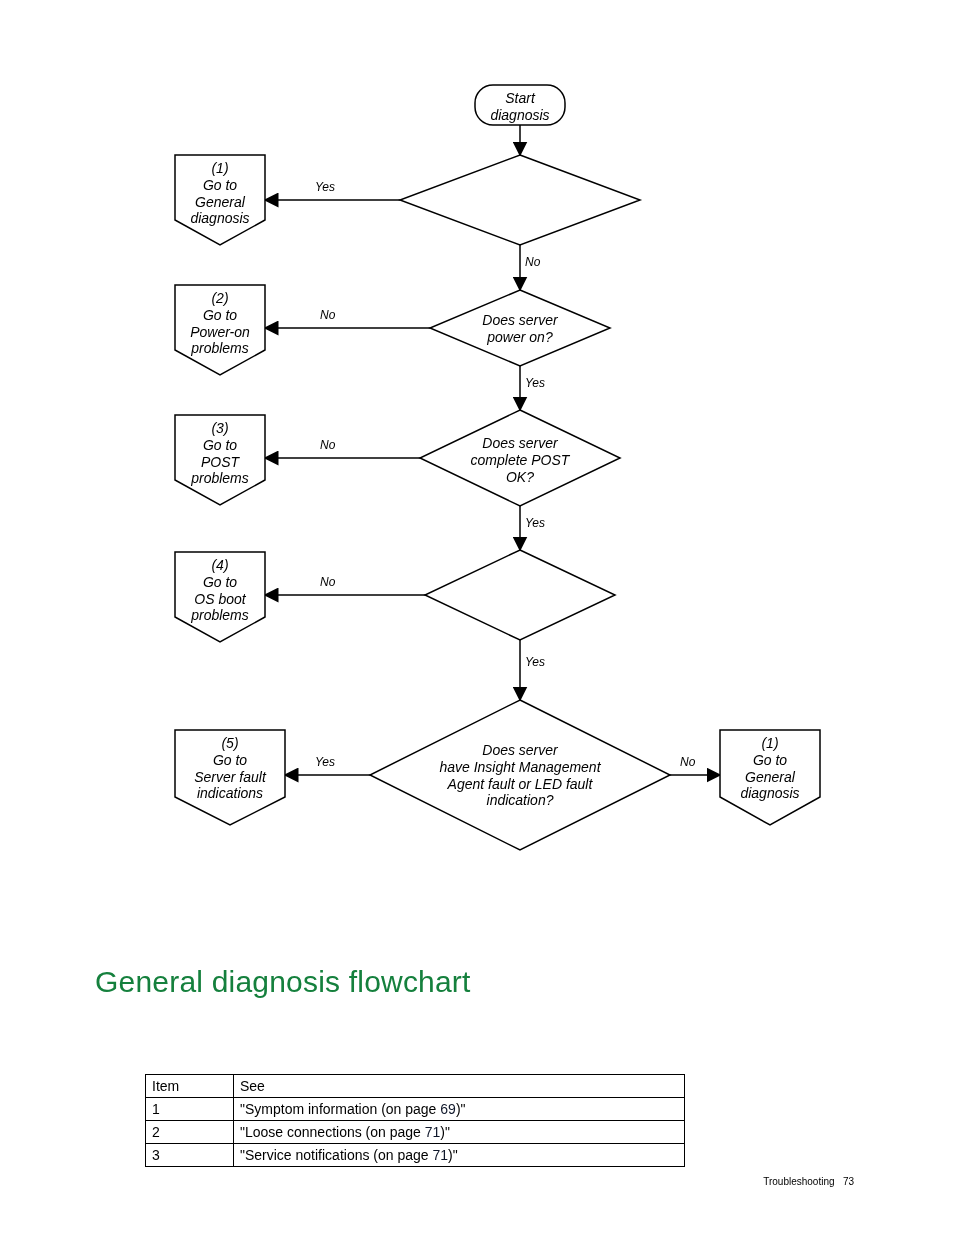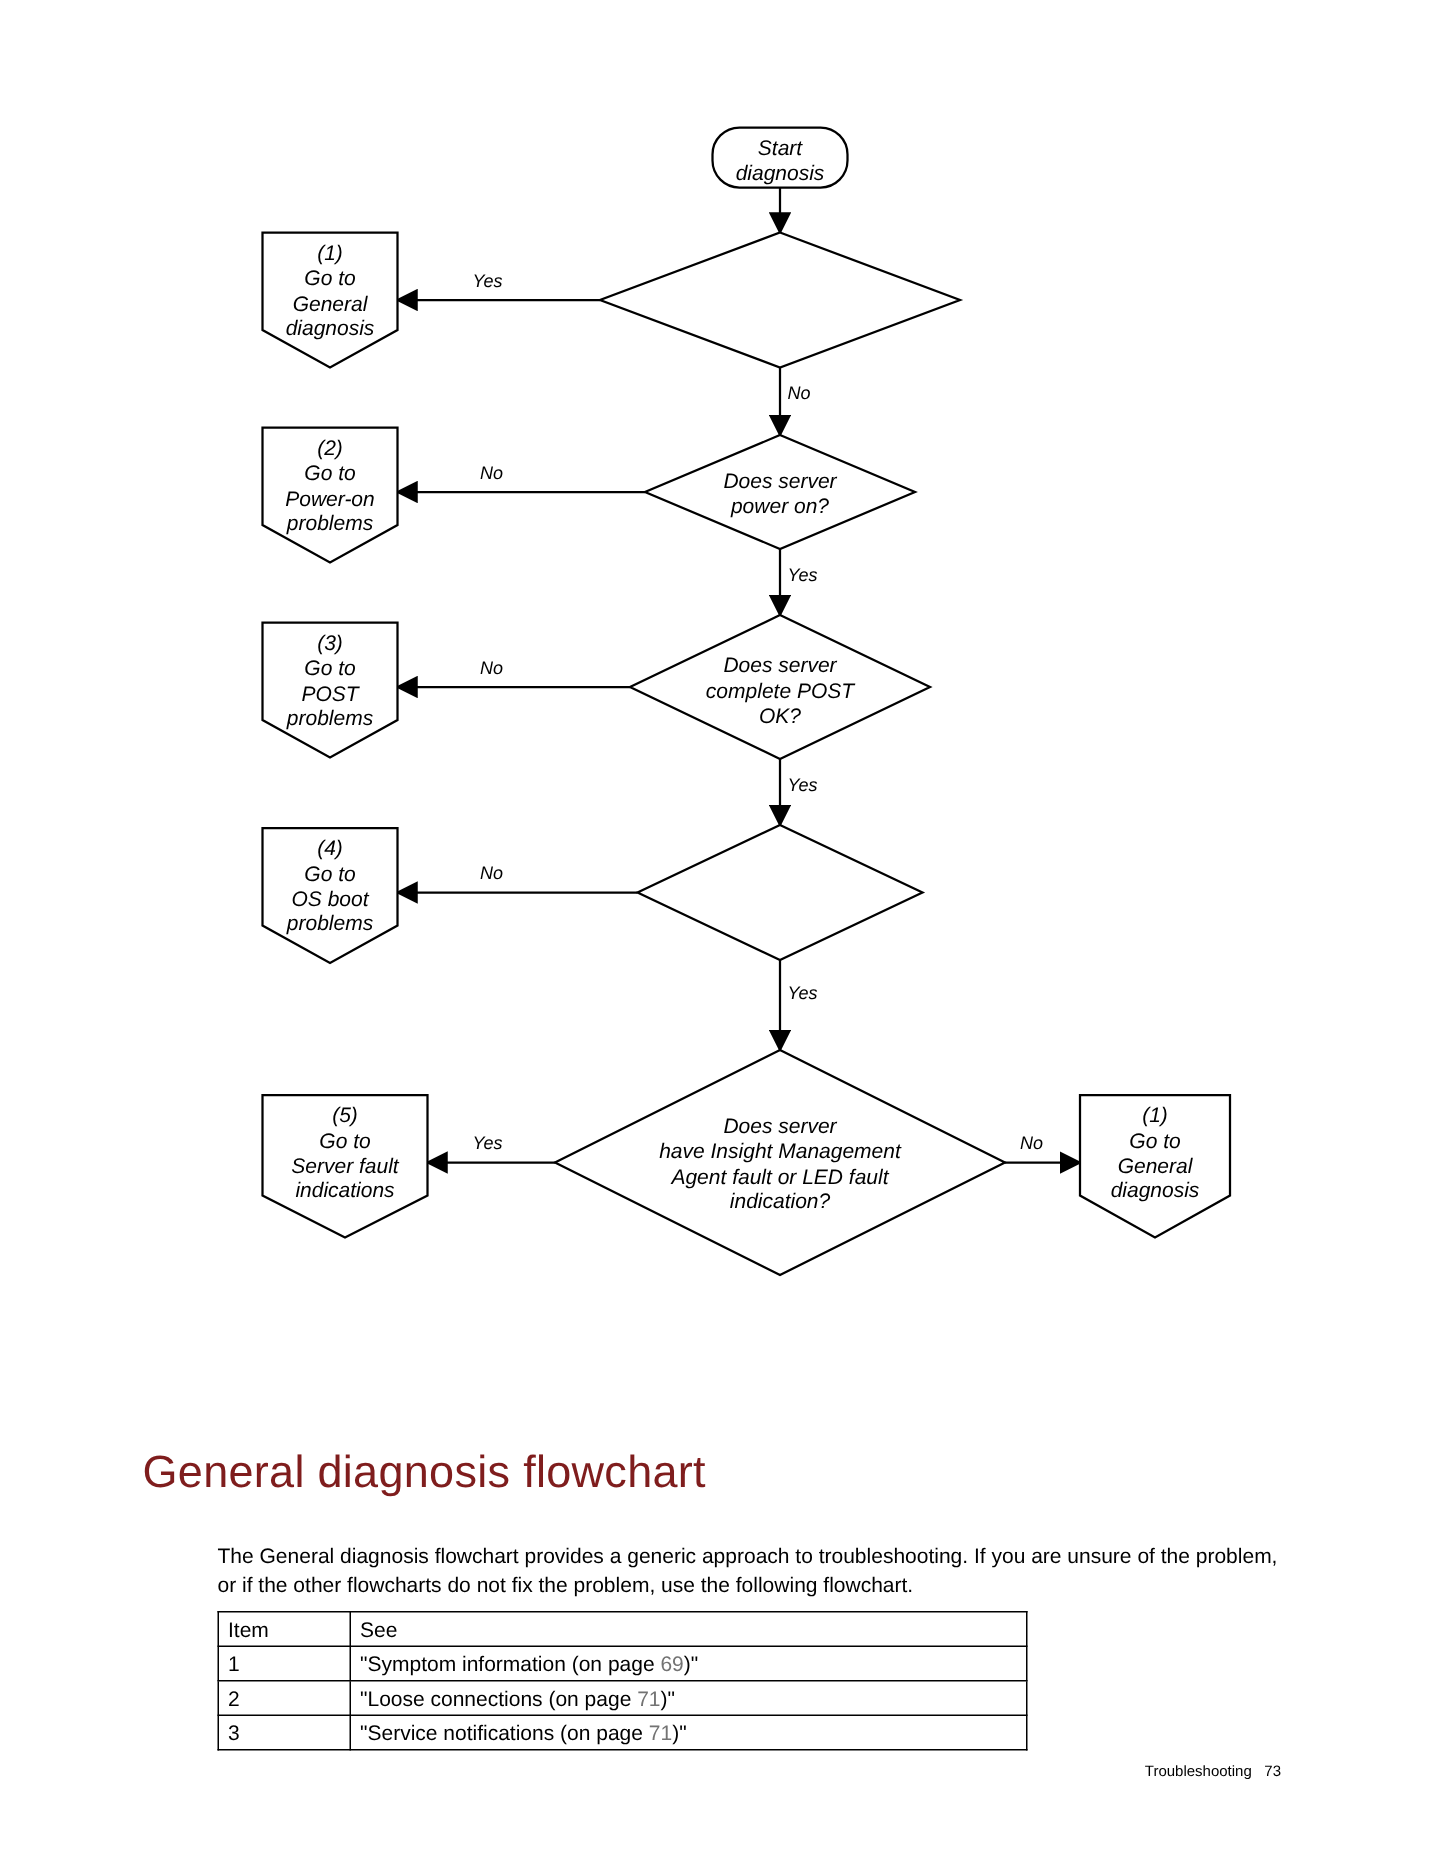--- a/index.html
+++ b/index.html
@@ -1,27 +1,27 @@
 <!DOCTYPE html>
 <html><head>
 <meta charset="utf-8">
 <style>
 body { margin:0; background:#fff; font-family:Arial,Helvetica,sans-serif; color:#000; width:954px; }
 .page { position:relative; width:954px; height:1235px; }
 .flowchart { position:absolute; left:160px; top:80px; width:700px; height:870px;font-style:italic; }
 .shape-text { position:absolute; font-size:14px; text-align:center; line-height:1.2; }
 .edge-label { position:absolute; font-size:12px; }
-.heading { position:absolute; left:95px; top:965px; font-size:30px; font-weight:400; color:#7f1d1d; letter-spacing:0.2px; }
+.heading { position:absolute; left:95px; top:965px; font-size:30px; font-weight:400; color:#15803d; letter-spacing:0.2px; }
 .body-text { position:absolute; left:145px; top:1028px; width:720px; font-size:14px; line-height:1.35; }
 .table-wrap { position:absolute; left:145px; top:1074px; width:540px; }
 table { border-collapse:collapse; width:100%; font-size:14px; }
 th,td { border:1.5px solid #000; padding:3px 6px; text-align:left; }
 th { font-weight:normal; }
 .col-item { width:75px; }
-.page-link { color:#737373; }
+.page-link { color:#0f172a; }
 .footer { position:absolute; bottom:48px; right:100px; font-size:10px; }
 svg { position:absolute; left:0; top:0; }
 </style>
 </head>
 <body>
 
 <div class="page">
 
   <div class="flowchart">
     <svg width="700" height="870">
@@ -116,21 +116,20 @@
     <div class="edge-label" style="left:365px;top:296px">Yes</div>
     <div class="edge-label" style="left:160px;top:358px">No</div>
     <div class="edge-label" style="left:365px;top:436px">Yes</div>
     <div class="edge-label" style="left:160px;top:495px">No</div>
     <div class="edge-label" style="left:365px;top:575px">Yes</div>
     <div class="edge-label" style="left:155px;top:675px">Yes</div>
     <div class="edge-label" style="left:520px;top:675px">No</div>
   </div>
 
   <div class="heading">General diagnosis flowchart</div>
-  <div class="body-text">The General diagnosis flowchart provides a generic approach to troubleshooting. If you are unsure of the problem, or if the other flowcharts do not fix the problem, use the following flowchart.</div>
 
   <div class="table-wrap">
     <table>
       <tbody>
           <tr>
         <th class="col-item">Item</th>
         <th>See</th>
       </tr>
       <tr>
         <td>1</td>

